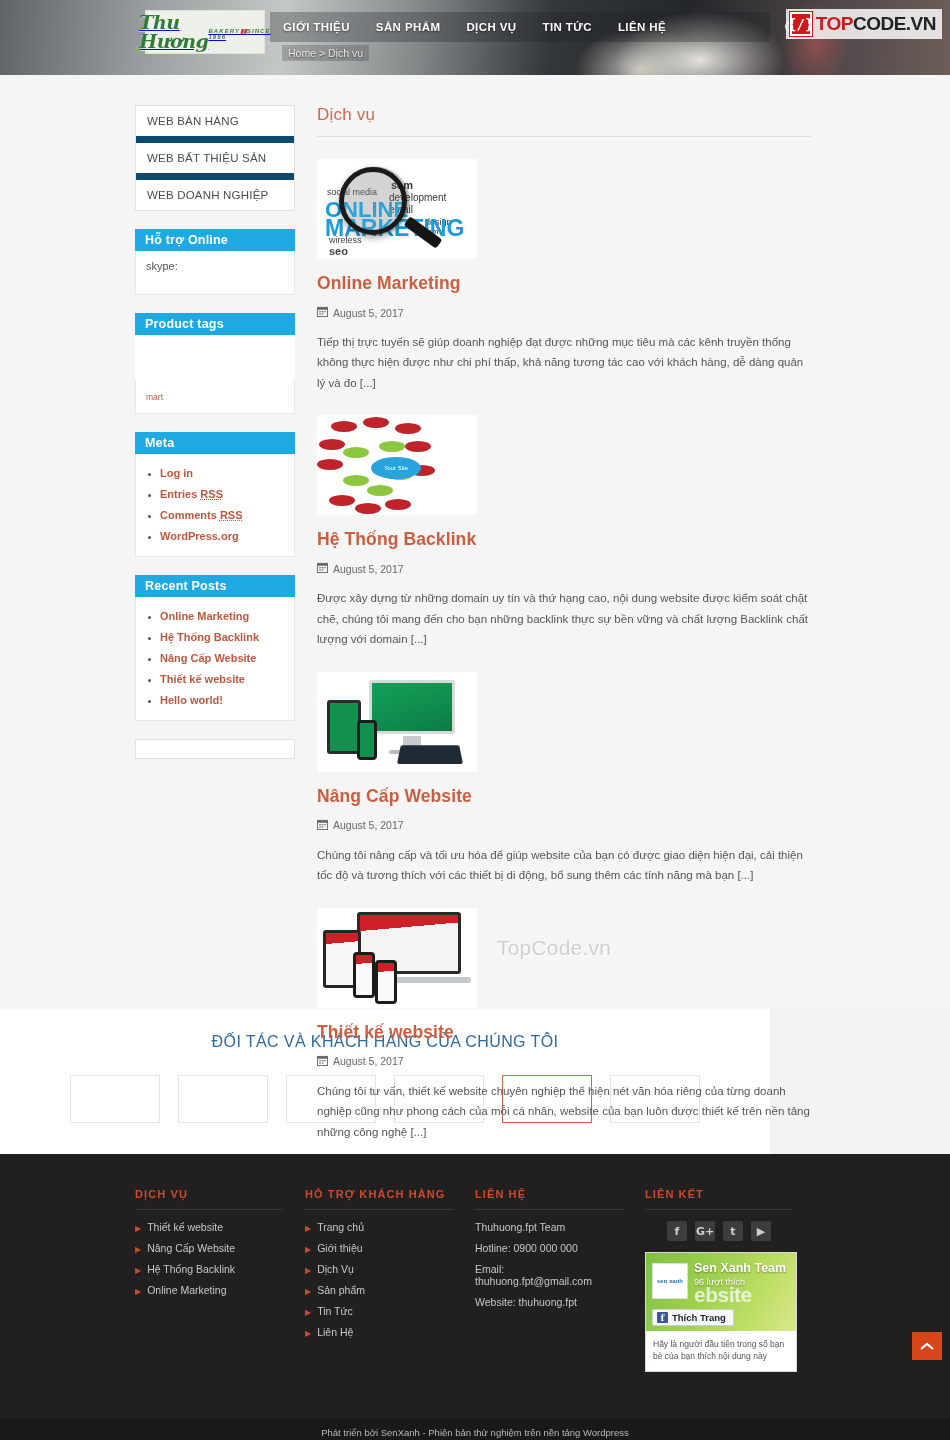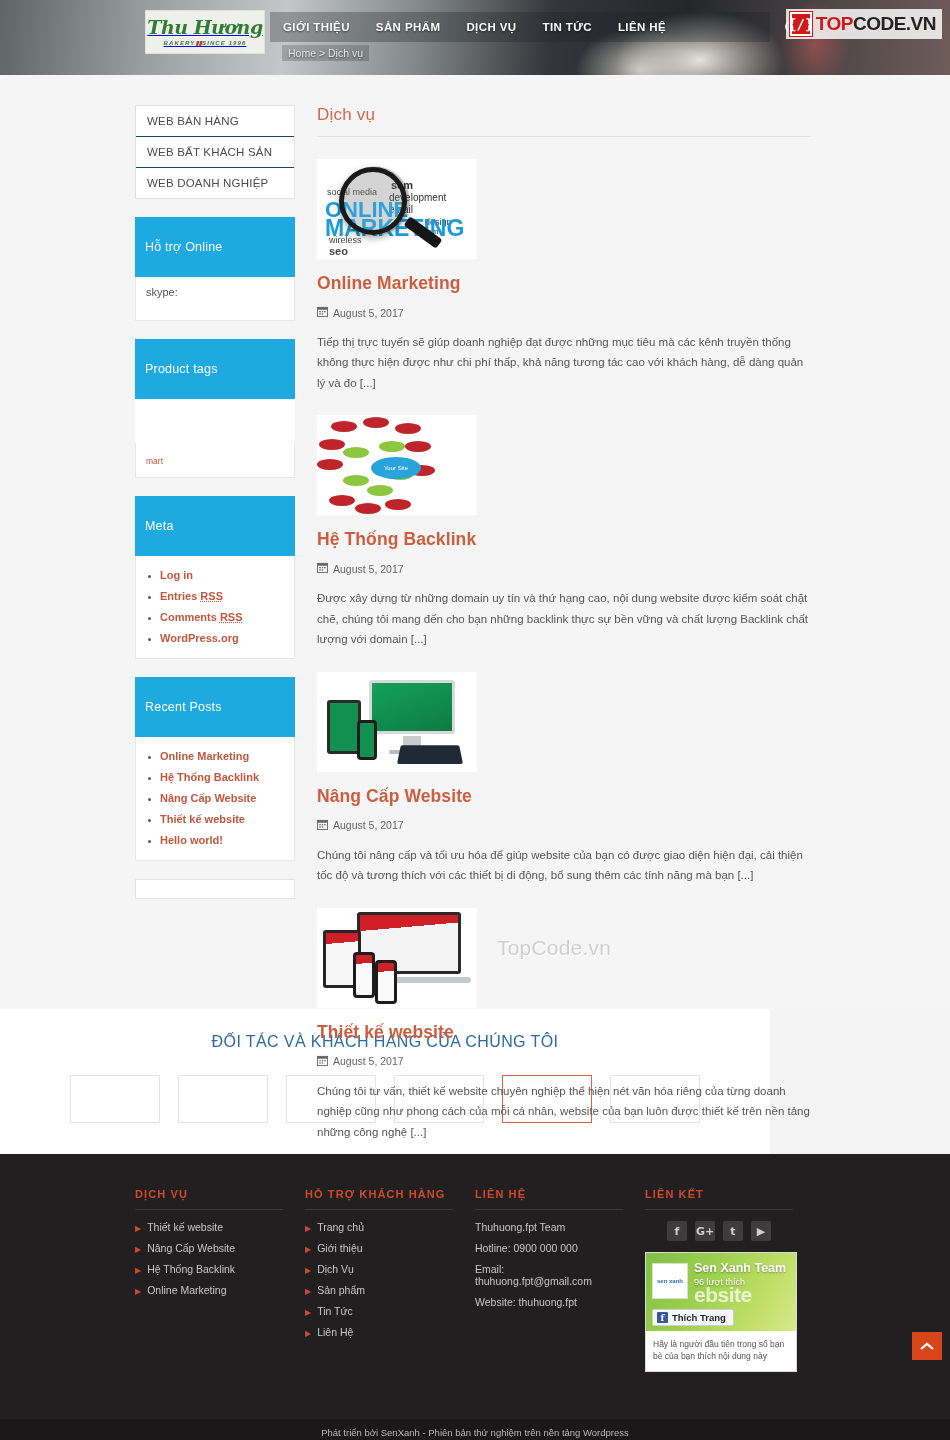--- a/index.html
+++ b/index.html
@@ -29,21 +29,21 @@
   }
   .header-photo:after {
     content:""; position:absolute; left:780px; top:0; width:70px; height:75px;
     background: radial-gradient(ellipse at 50% 60%, rgba(196,90,88,.55), rgba(120,60,60,0) 70%);
   }
   .logo-box {
     position: absolute; left: 145px; top: 10px;
     width: 120px; height: 44px;
     background: #eef0ea;
     border: 1px solid #dfe2da;
-    display: flex; flex-direction: column;
+    display: flex; flex-direction: row;
     align-items: center; justify-content: center;
     line-height: 1;
   }
   .logo-script {
     font-family: "DejaVu Serif", serif;
     font-style: italic; font-weight: bold;
     font-size: 19px; color: #2f7d32;
     letter-spacing: -.5px;
     text-shadow: 0 1px 0 rgba(255,255,255,.6);
   }
@@ -107,26 +107,26 @@
     padding-top: 30px;
   }
   .container { width: 680px; margin: 0 auto; display: flex; gap: 22px; }
 
   
   .sidebar { width: 160px; flex: 0 0 160px; }
   .widget { margin-bottom: 18px; background: #fff; }
   .widget-plain { border: 1px solid #e2e2e2; }
   .widget-title {
     background: #1eaae0; color: #fff;
-    font-size: 12.5px; font-weight: normal;
-    padding: 23px 10px; letter-spacing: .2px;
+    font-size: 12.5px; font-weight: bold;
+    padding: 4px 10px; letter-spacing: .2px;
   }
   .widget-body { border: 1px solid #e8e8e8; border-top: none; background: #fff; }
   .cat-list { list-style: none; }
-  .cat-list li { border-bottom: 1px solid #0c4a6e; }
+  .cat-list li { border-bottom: 7px solid #0c4a6e; }
   .cat-list li:last-child { border-bottom: none; }
   .cat-list a {
     display: block; padding: 9px 11px;
     font-size: 11.5px; color: #4b4b4b; text-decoration: none;
     letter-spacing: .2px;
   }
   .support-body { padding: 9px 10px 22px 10px; font-size: 11px; color: #555; }
   .tag-body { padding: 7px 10px 9px 10px; margin-top: 44px; }
   .tag-body a { font-size: 8.5px; color: #c0573f; text-decoration: none; }
   .link-list { list-style: disc; padding: 9px 10px 9px 24px; font-weight: bold; }
@@ -377,21 +377,21 @@
   <div class="container">
 
     <aside class="sidebar">
 
       <div class="widget widget-plain">
         <ul class="cat-list">
           <li>
               <a href="#">WEB BÁN HÀNG</a>
             </li>
           <li>
-              <a href="#">WEB BẤT KHÁCH SẢN</a>
+              <a href="#">WEB BẤT THIỆU SẢN</a>
             </li>
           <li>
               <a href="#">WEB DOANH NGHIỆP</a>
             </li>
         </ul>
       </div>
 
       <div class="widget">
         <div class="widget-title">Hỗ trợ Online</div>
         <div class="widget-body support-body">skype:</div>

